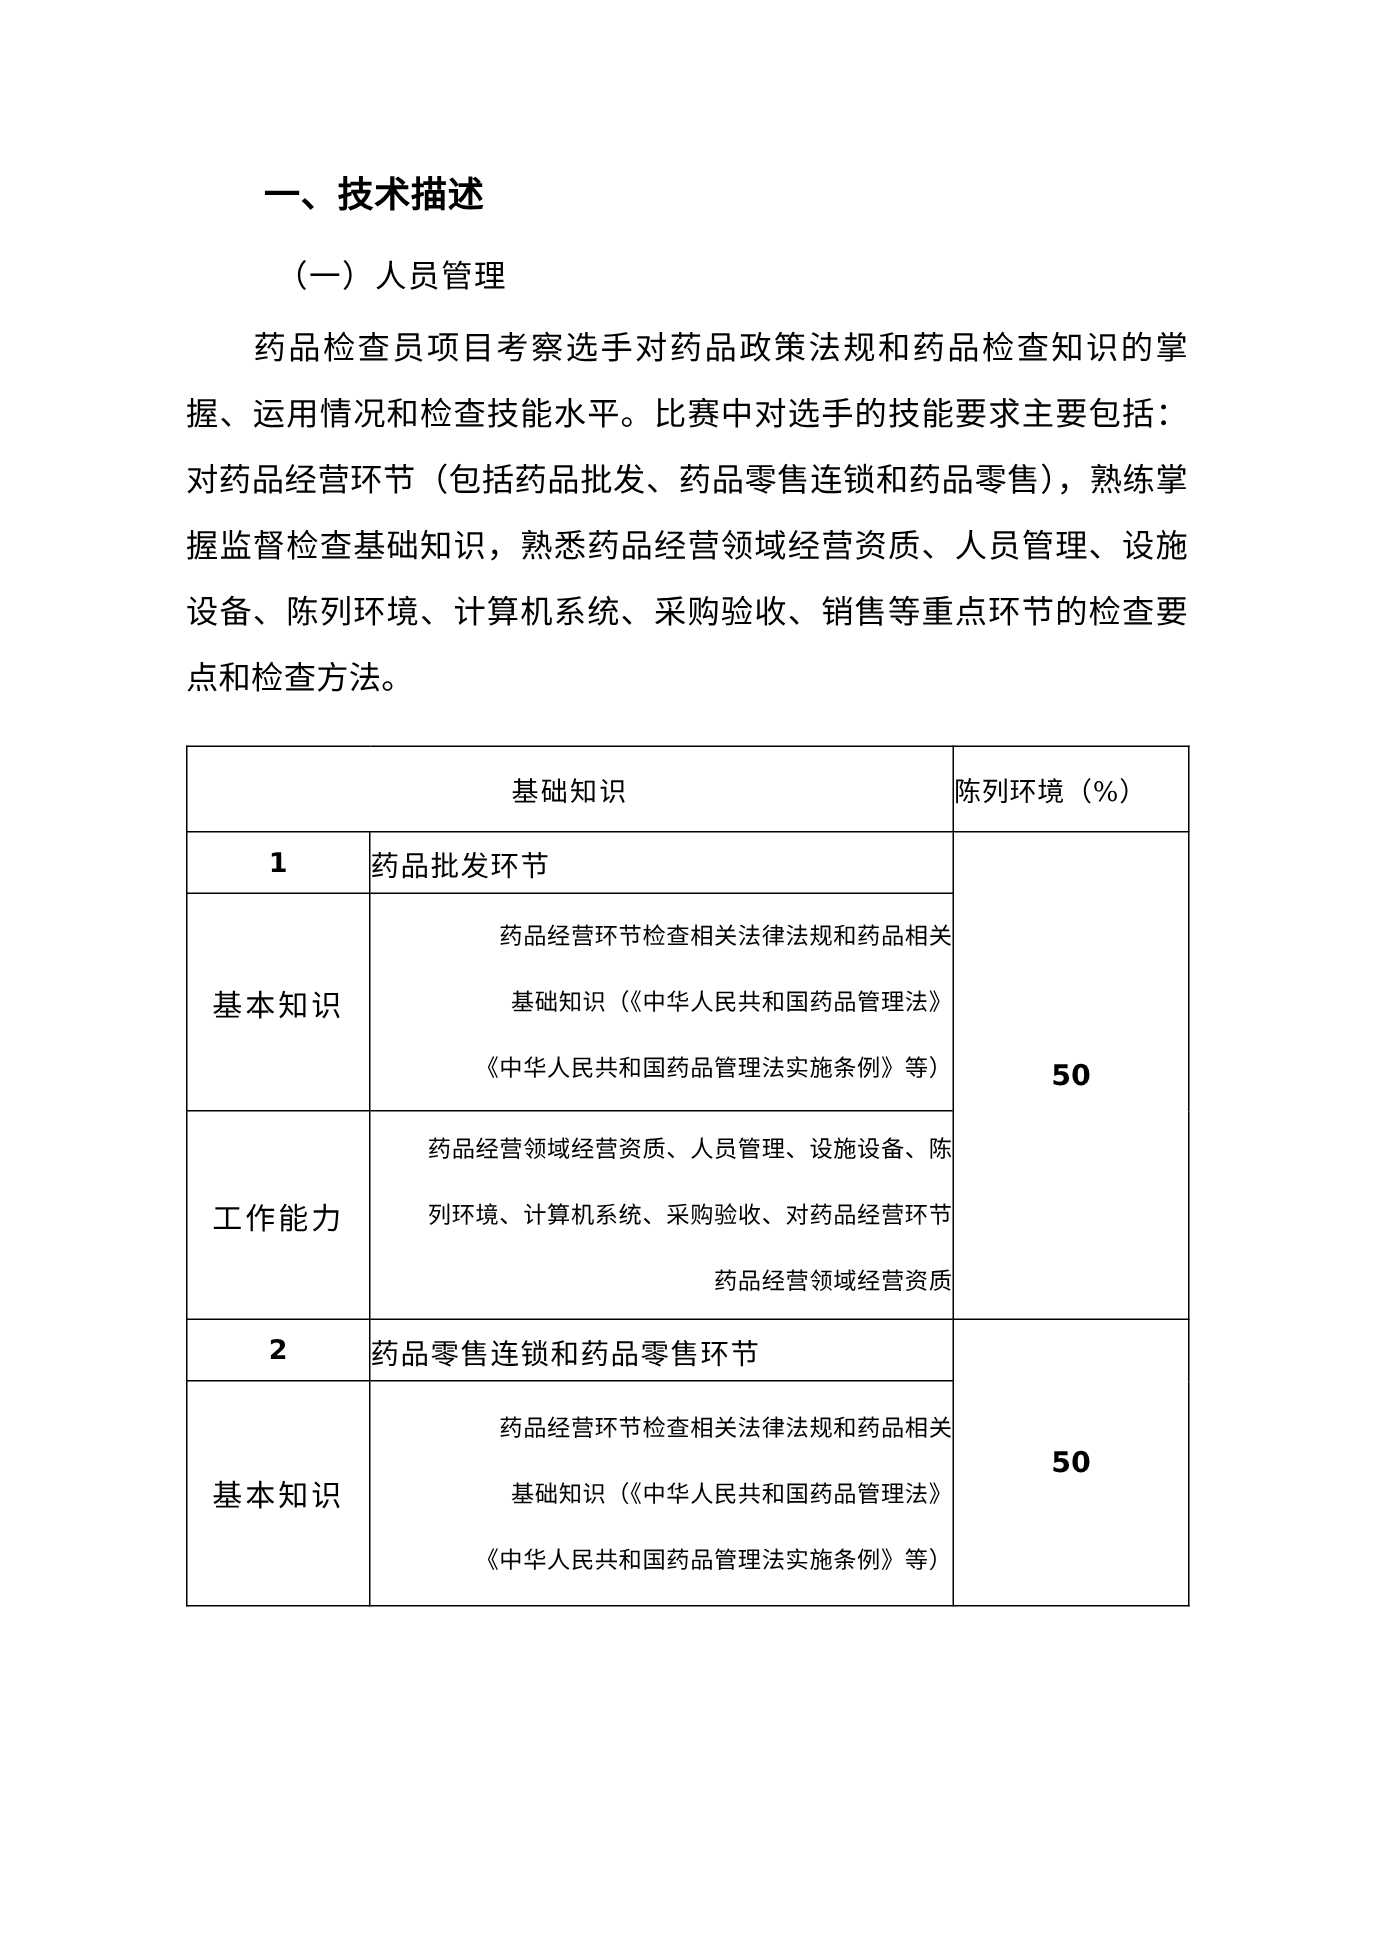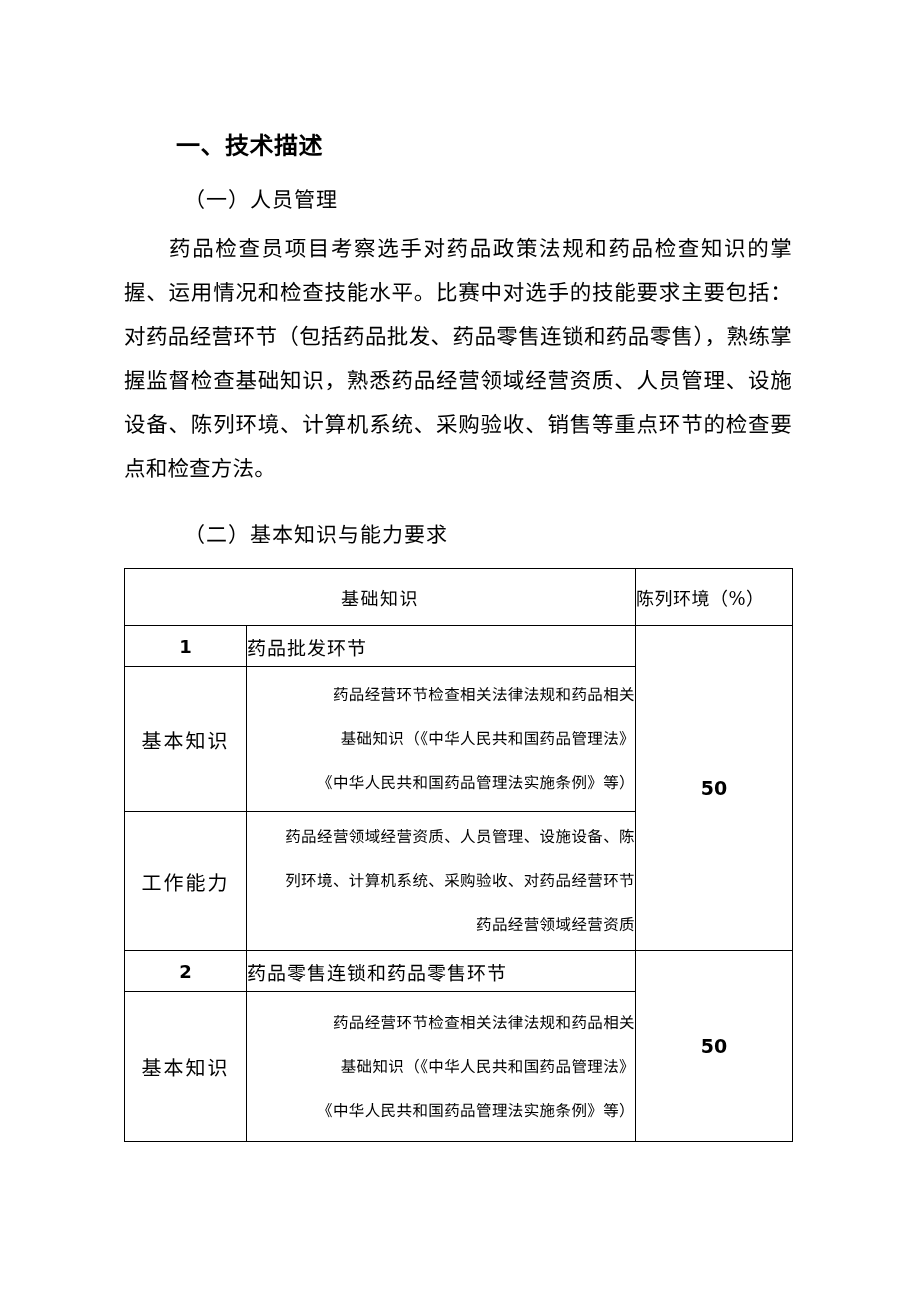--- a/index.html
+++ b/index.html
@@ -10,21 +10,21 @@
   }
   body {
     font-family: "DejaVu Serif", "Liberation Serif", serif;
     color: #000000;
   }
   .page {
     position: relative;
     width: 920px;
     height: 1178px;
     background: #ffffff;
-    margin: 16px auto;
+    margin: 0 auto;
     overflow: hidden;
     box-sizing: border-box;
   }
   .content {
     position: absolute;
     left: 124px;
     top: 0;
     width: 668px;
   }
 
@@ -148,21 +148,20 @@
 
 <div class="page">
   <div class="content">
 
     <h1 class="h1">一、技术描述</h1>
 
     <div class="h2">（一）人员管理</div>
 
     <p class="para">药品检查员项目考察选手对药品政策法规和药品检查知识的掌握、运用情况和检查技能水平。比赛中对选手的技能要求主要包括：对药品经营环节（包括药品批发、药品零售连锁和药品零售），熟练掌握监督检查基础知识，熟悉药品经营领域经营资质、人员管理、设施设备、陈列环境、计算机系统、采购验收、销售等重点环节的检查要点和检查方法。</p>
 
-    <div class="h2 second">（二）基本知识与能力要求</div>
 
     <div class="tbl-wrap">
       <table class="req">
         <colgroup>
           <col class="c1">
             <col class="c2">
             <col class="c3">
         </colgroup>
         <tbody>
 

